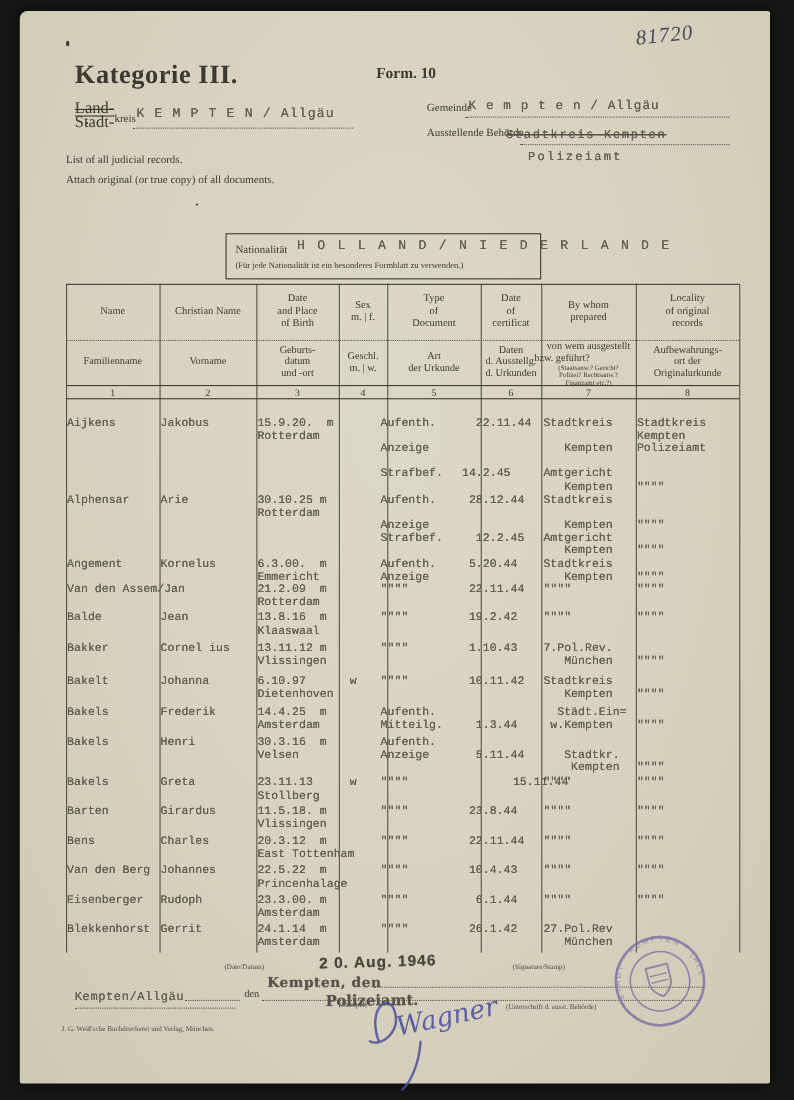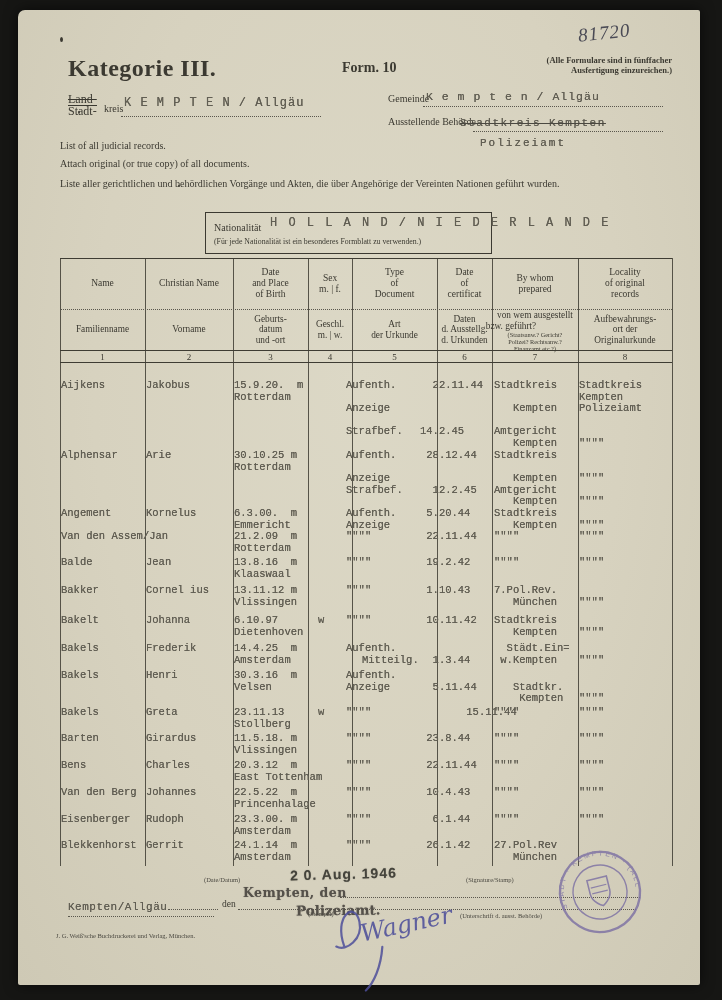--- a/index.html
+++ b/index.html
@@ -29,45 +29,40 @@
 <div id="page">
 
   <div class="speck" style="left:42px;top:27px;width:3px;height:5px;"></div>
   <div class="speck" style="left:60px;top:101px;width:2px;height:2px;"></div>
   <div class="speck" style="left:160px;top:175px;width:2px;height:2px;"></div>
 
   <div class="abs serif" style="left:560px;top:12px;font-size:19px;font-style:italic;color:#4a4a55;transform:rotate(-6deg);letter-spacing:1px;">81720</div>
 
   <div class="abs serif" style="left:50px;top:45px;font-size:24px;font-weight:bold;letter-spacing:.5px;">Kategorie III.</div>
   <div class="abs serif" style="left:312px;top:50px;font-size:14px;font-weight:bold;margin-left:12px;">Form. 10</div>
-  <div class="abs serif" style="left:448px;top:45px;width:206px;font-size:8.5px;font-weight:bold;text-align:right;line-height:10px;">
-    <span>(Alle Formulare sind in fünffacher</span><br>
-    <span>Ausfertigung einzureichen.)</span>
-  </div>
-
-  <div class="abs serif" style="left:50px;top:84px;font-size:12px;line-height:11px;font-family:Liberation Serif, serif;">
+
+  <div class="abs serif" style="left:50px;top:84px;font-size:15px;line-height:11px;font-family:Liberation Serif, serif;">
     <span class="strike">Land-</span><br>
     <span style="border-top:1px solid #3b3931;display:inline-block;">Stadt-</span>
   </div>
   <div class="abs serif" style="left:86px;top:93px;font-size:10px;">kreis</div>
   <div class="abs tw" style="left:106px;top:88px;font-size:12px;letter-spacing:1px;">K E M P T E N / Allgäu</div>
   <div class="abs dotted" style="left:103px;top:106px;width:200px;height:0;"></div>
 
   <div class="abs serif" style="left:370px;top:83px;font-size:10px;">Gemeinde</div>
   <div class="abs tw" style="left:408px;top:81px;font-size:11.5px;letter-spacing:1px;">K e m p t e n / Allgäu</div>
   <div class="abs dotted" style="left:405px;top:96px;width:240px;height:0;"></div>
 
   <div class="abs serif" style="left:370px;top:106px;font-size:10px;">Ausstellende Behörde</div>
   <div class="abs tw strike" style="left:442px;top:108px;font-size:11px;letter-spacing:1.5px;text-decoration-color:#4b4941;">Stadtkreis Kempten</div>
   <div class="abs dotted" style="left:455px;top:121px;width:190px;height:0;"></div>
   <div class="abs tw" style="left:462px;top:128px;font-size:11px;letter-spacing:2px;">Polizeiamt</div>
 
   <div class="abs serif" style="left:42px;top:130px;font-size:10px;">List of all judicial records.</div>
   <div class="abs serif" style="left:42px;top:148px;font-size:10px;">Attach original (or true copy) of all documents.</div>
-  <div class="abs serif" style="left:42px;top:168px;font-size:10px;">Liste aller gerichtlichen und behördlichen Vorgänge und Akten, die über Angehörige der Vereinten Nationen geführt wurden.</div>
 
   <div class="abs" style="left:187px;top:202px;width:285px;height:40px;border:1px solid #3b3931;"></div>
   <div class="abs serif" style="left:196px;top:212px;font-size:10px;">Nationalität</div>
   <div class="abs serif" style="left:196px;top:227px;font-size:7.8px;">(Für jede Nationalität ist ein besonderes Formblatt zu verwenden.)</div>
   <div class="abs tw" style="left:252px;top:208px;font-size:12px;letter-spacing:2px;">H O L L A N D / N I E D E R L A N D E</div>
 
   <div id="table-lines">
       <div class="vline" style="left: 42px; top: 248px; height: 608px;"></div>
       <div class="vline" style="left: 127px; top: 248px; height: 608px;"></div>
       <div class="vline" style="left: 215px; top: 248px; height: 608px;"></div>
@@ -205,21 +200,21 @@
       <div class="abs tw" style="left: 328px; top: 605px;">""""</div>
       <div class="abs tw" style="left: 402px; top: 605px;"> 10.11.42</div>
       <div class="abs tw" style="left: 476px; top: 605px;">Stadtkreis</div>
       <div class="abs tw" style="left: 476px; top: 616.5px;">   Kempten</div>
       <div class="abs tw" style="left: 561px; top: 616.5px;">""""</div>
       <div class="abs tw" style="left: 43px; top: 633px;">Bakels</div>
       <div class="abs tw" style="left: 128px; top: 633px;">Frederik</div>
       <div class="abs tw" style="left: 216px; top: 633px;">14.4.25  m</div>
       <div class="abs tw" style="left: 216px; top: 644.5px;">Amsterdam</div>
       <div class="abs tw" style="left: 328px; top: 633px;">Aufenth.</div>
-      <div class="abs tw" style="left: 328px; top: 644.5px; margin-left: 16px;">Mitteilg.</div>
+      <div class="abs tw" style="left: 328px; top: 644.5px;">Mitteilg.</div>
       <div class="abs tw" style="left: 402px; top: 644.5px;">  1.3.44</div>
       <div class="abs tw" style="left: 476px; top: 633px;">  Städt.Ein=</div>
       <div class="abs tw" style="left: 476px; top: 644.5px;"> w.Kempten</div>
       <div class="abs tw" style="left: 561px; top: 644.5px;">""""</div>
       <div class="abs tw" style="left: 43px; top: 660px;">Bakels</div>
       <div class="abs tw" style="left: 128px; top: 660px;">Henri</div>
       <div class="abs tw" style="left: 216px; top: 660px;">30.3.16  m</div>
       <div class="abs tw" style="left: 216px; top: 671.5px;">Velsen</div>
       <div class="abs tw" style="left: 328px; top: 660px;">Aufenth.</div>
       <div class="abs tw" style="left: 328px; top: 671.5px;">Anzeige</div>

